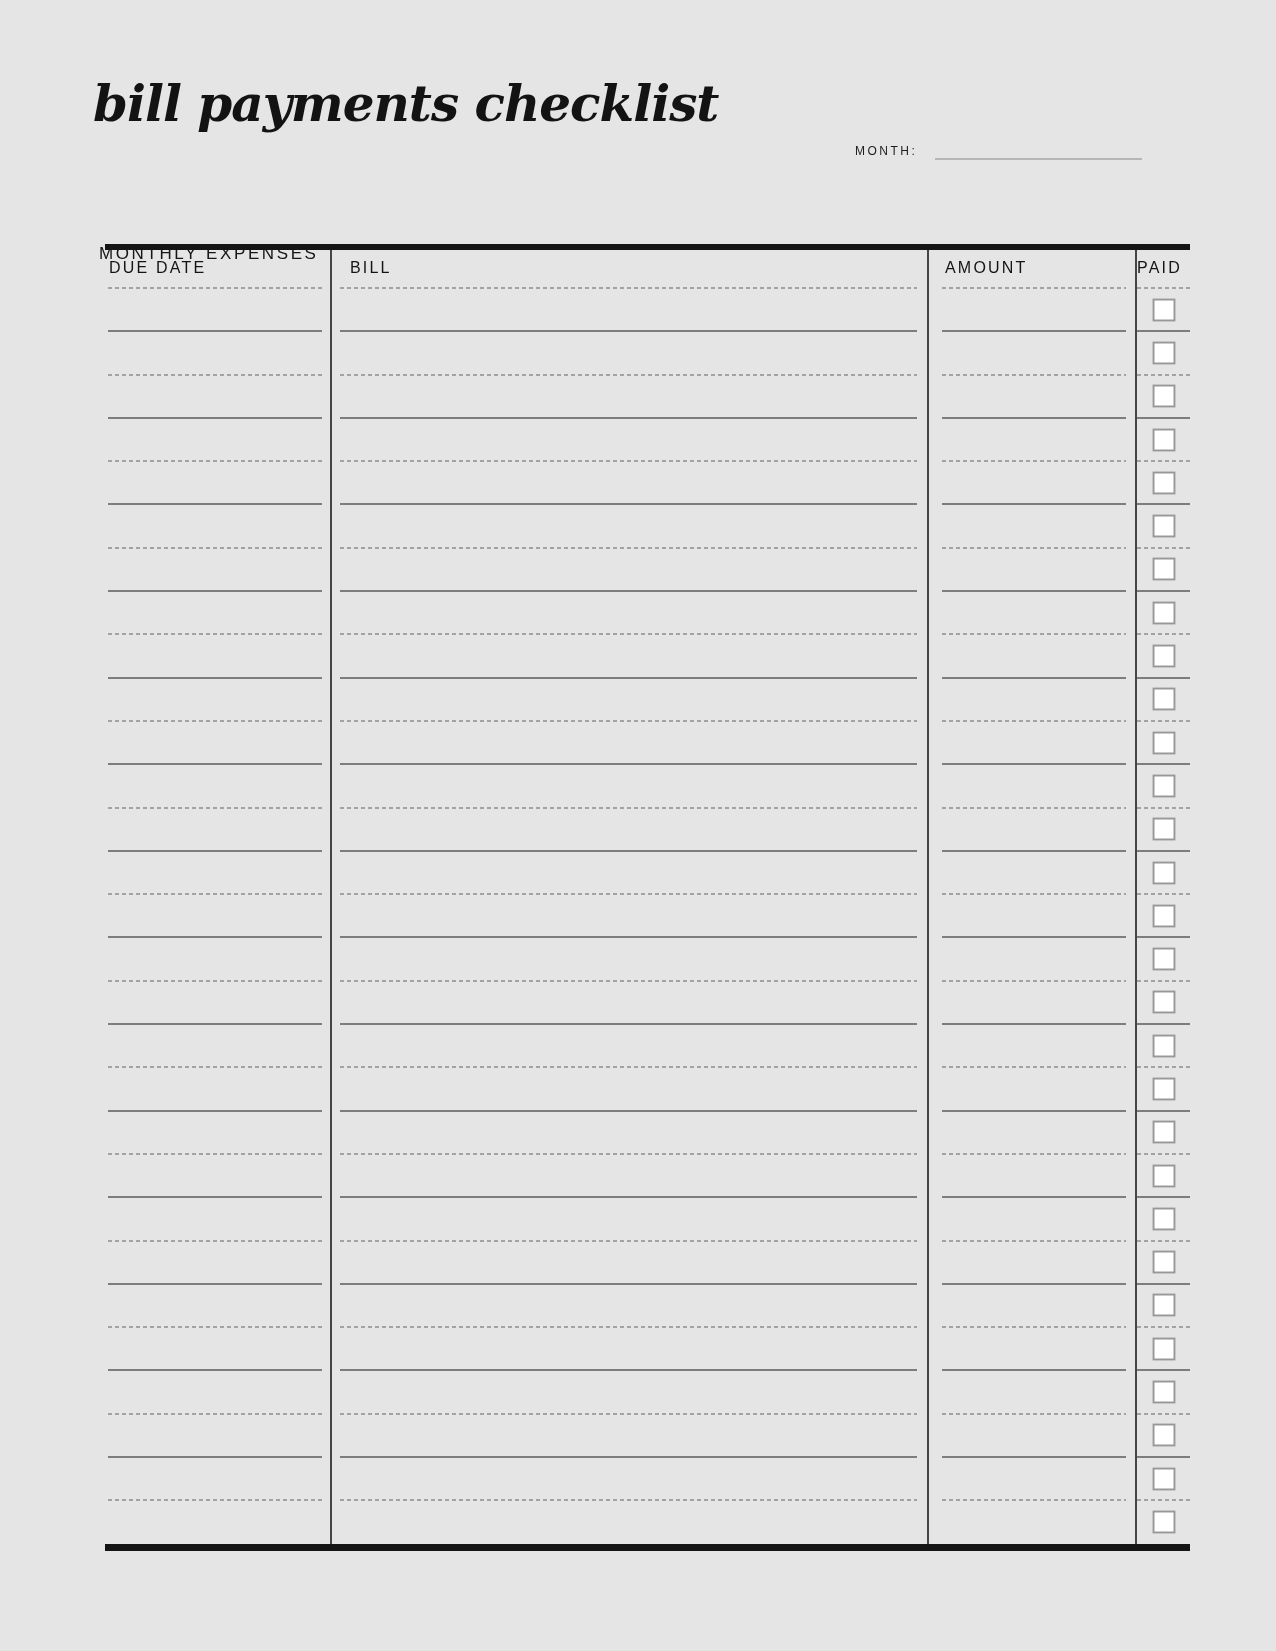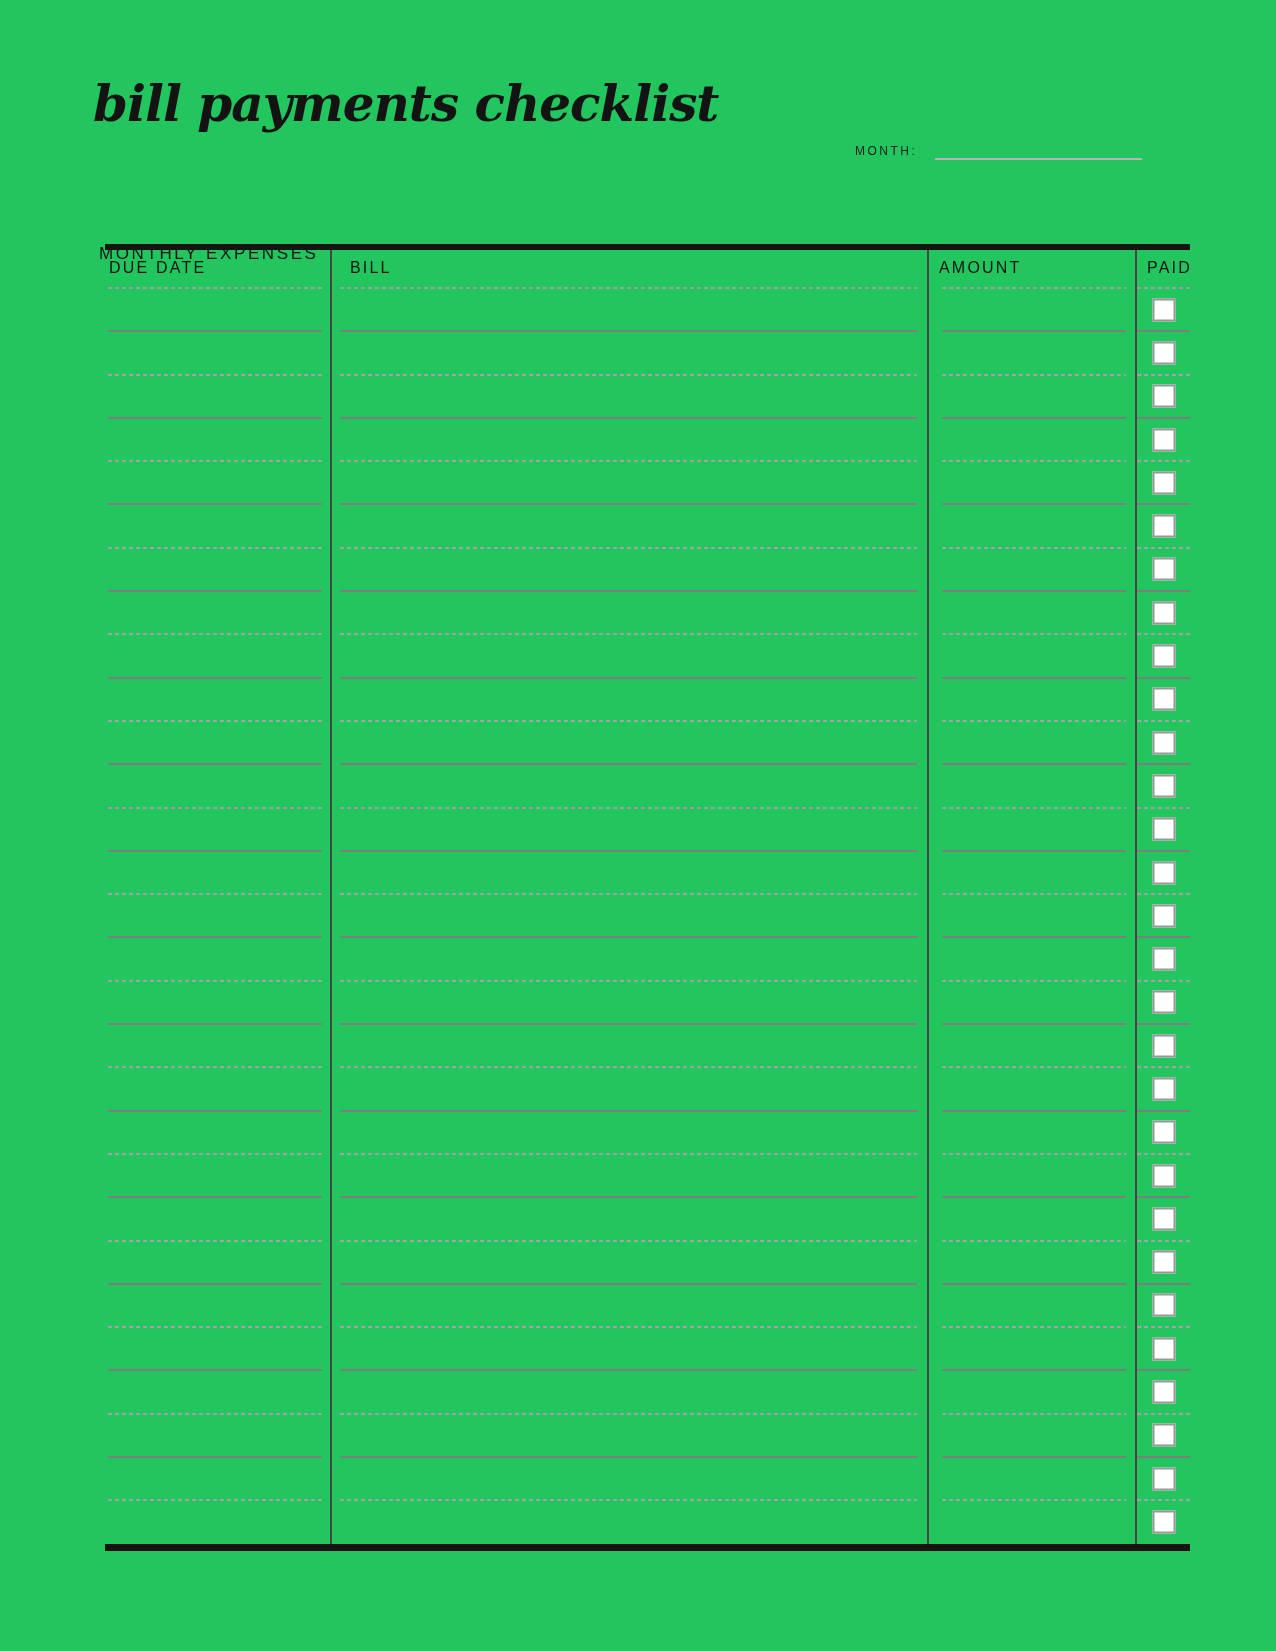--- a/index.html
+++ b/index.html
@@ -1,19 +1,19 @@
 <!DOCTYPE html>
 <html><head>
 <meta charset="utf-8">
 <style>
   html,body { margin:0; padding:0; background:#ffffff; }
   .page {
     position:relative;
     width:1276px; height:1651px;
-    background:#22c55e;
+    background:#e5e5e5;
     font-family:"Liberation Sans", sans-serif;
     color:#141414;
     overflow:hidden;
   }
 
   
   .title {
     position:absolute; left:93px; top:74px;
     font-family:"DejaVu Serif", serif;
     font-style:italic; font-weight:700;
@@ -54,22 +54,22 @@
   .c3 { width:208px; }
   .c4 { width:53px; border-right:none; }
 
   .hcell-label {
     display:block; padding-top:9px;
     font-size:16px; letter-spacing:2.2px;
     color:#141414; white-space:nowrap;
   }
   .c1 .hcell-label { padding-left:4px; }
   .c2 .hcell-label { padding-left:18px; }
-  .c3 .hcell-label { padding-left:10px; }
-  .c4 .hcell-label { padding-left:10px; }
+  .c3 .hcell-label { padding-left:16px; }
+  .c4 .hcell-label { }
 
   .line { position:absolute; bottom:-1px; height:2px; }
   .c1 .line { left:3px;  right:8px;  }
   .c2 .line { left:8px;  right:10px; }
   .c3 .line { left:13px; right:9px;  }
   .c4 .line { left:0;    right:0;    }
 
   .dashedline { background:repeating-linear-gradient(to right, #a2a2a2 0px, #a2a2a2 4px, transparent 4px, transparent 7px); }
   .solidline  { background:#7d7d7d; }
 

